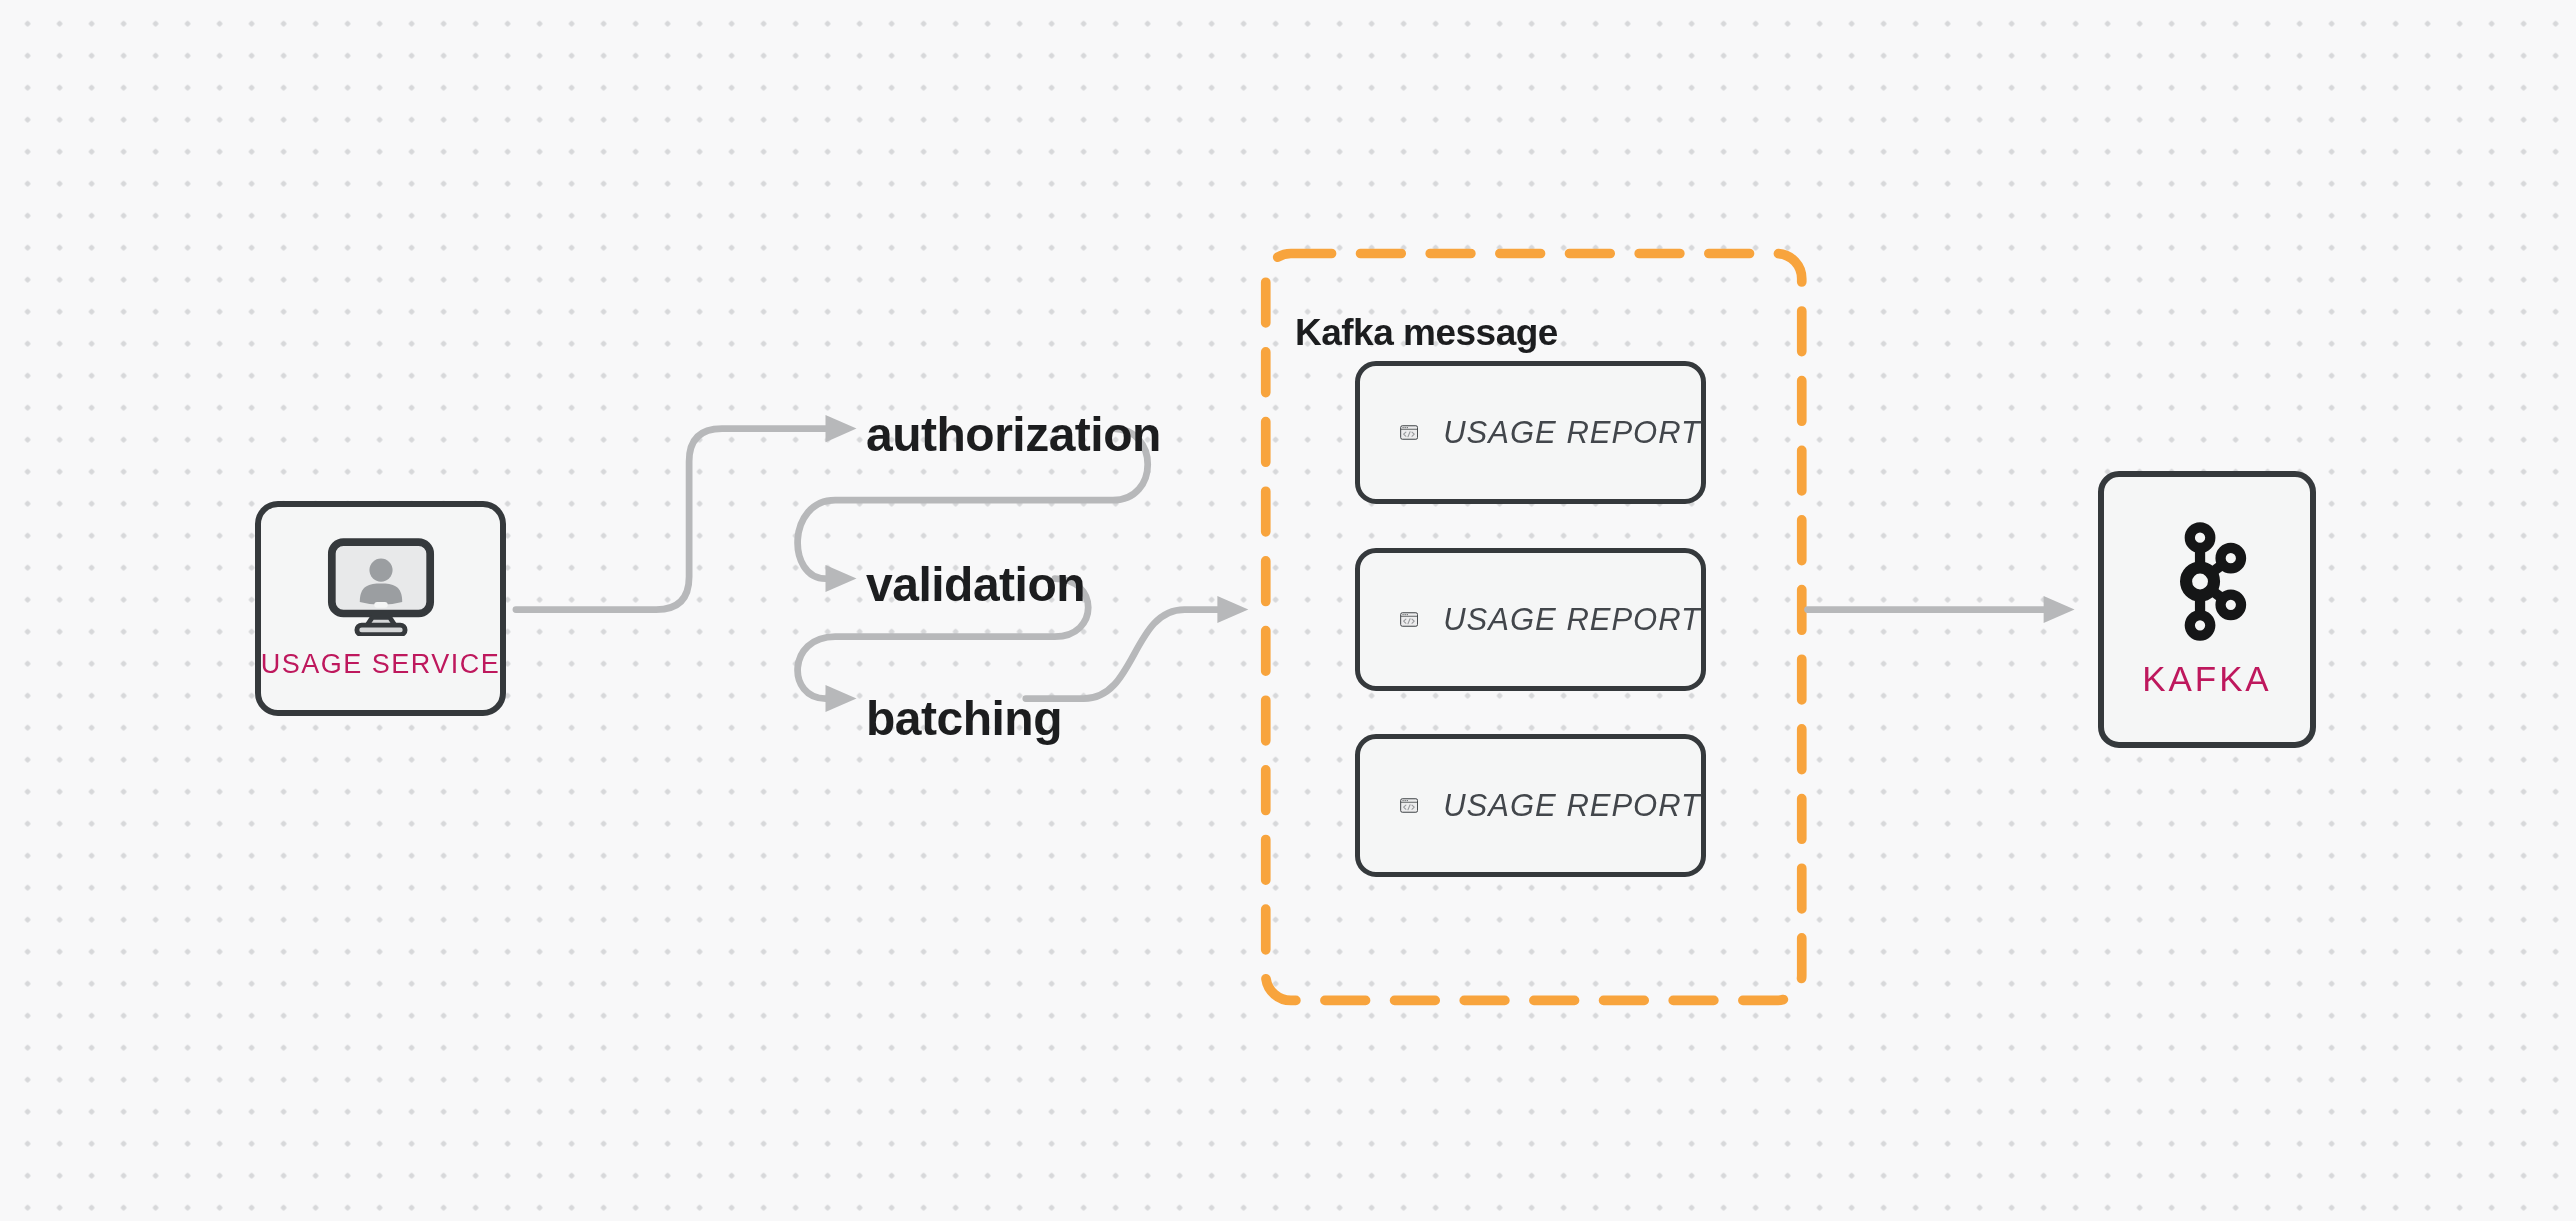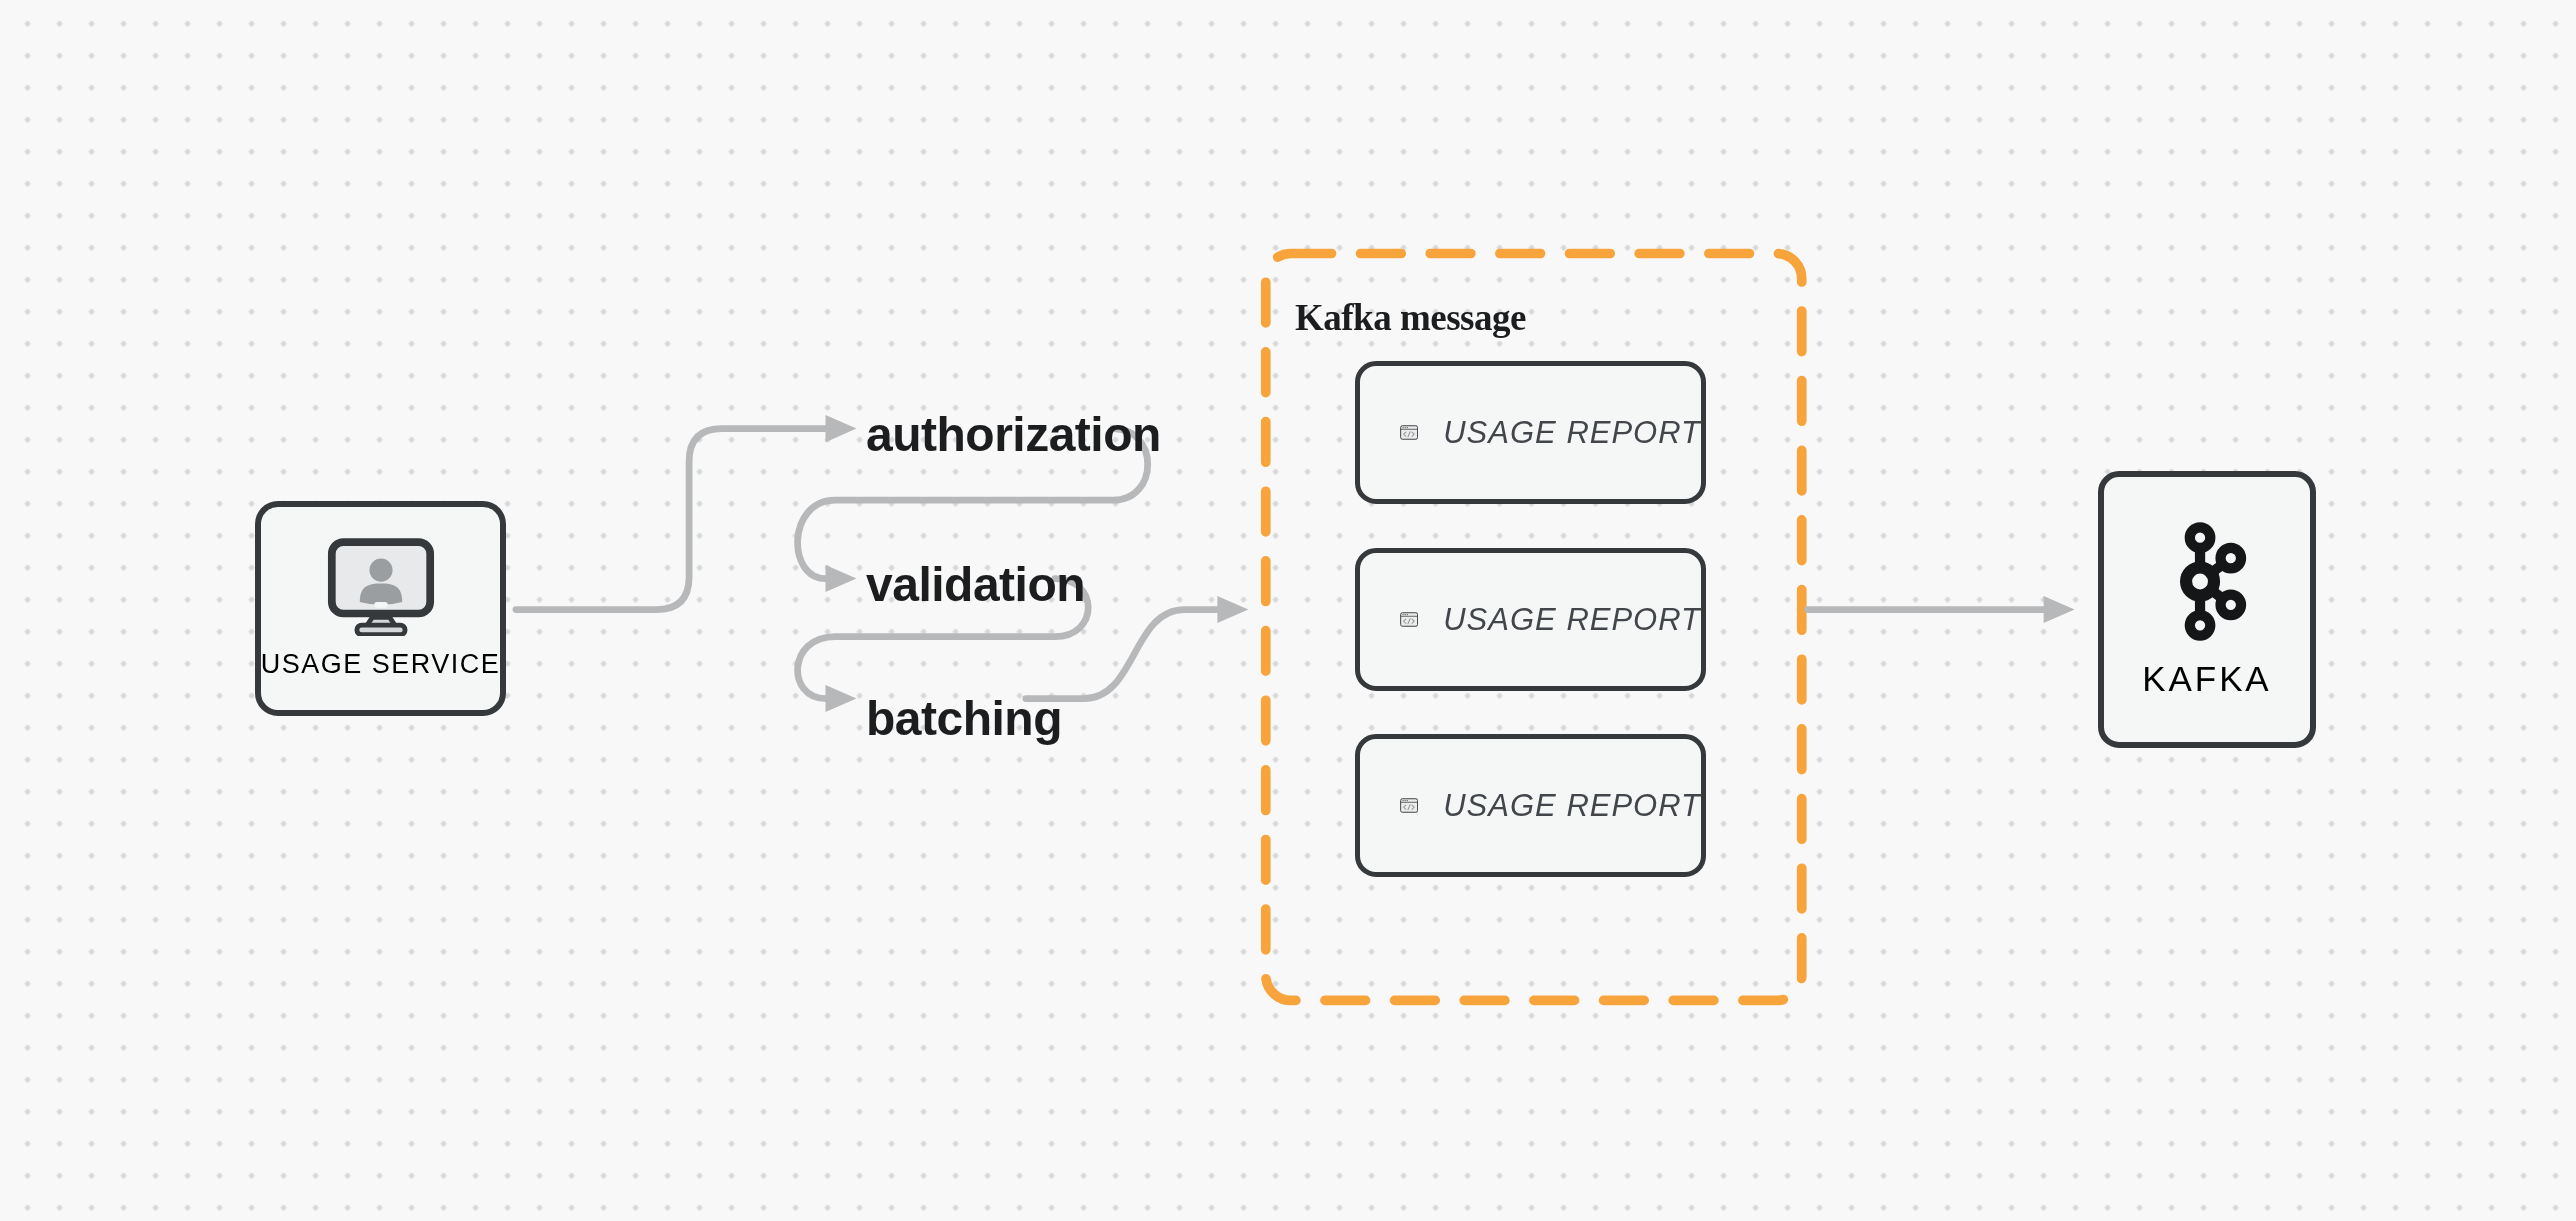--- a/index.html
+++ b/index.html
@@ -20,21 +20,21 @@
 
   .node{
     position:absolute;
     background:#f5f6f6;
     border:6.8px solid #35393c;
     border-radius:23px;
     box-sizing:border-box;
     display:flex;flex-direction:column;align-items:center;justify-content:center;
   }
   .node-label{
-    color:#000000;
+    color:#be185d;
     white-space:nowrap;
   }
   #usage-service-node{left:255px;top:501px;width:251px;height:215px;}
   #usage-service-node .node-label{font-size:27px;letter-spacing:1.5px;margin-top:13.5px;}
   #kafka-node{left:2098px;top:471px;width:218px;height:277px;border-radius:21px;}
   #kafka-node .node-label{font-size:35px;letter-spacing:2.9px;margin-top:15.5px;}
 
   .step-label{
     position:absolute;
     left:866px;
@@ -43,27 +43,26 @@
     letter-spacing:-0.5px;
     color:#1c1d1f;
     white-space:nowrap;
   }
   #step-authorization{top:407px;}
   #step-validation{top:557px;text-align:right;}
   #step-batching{top:691px;}
 
   .group-title{
     position:absolute;
-    left:1295px;top:296px;
+    left:1295px;top:312px;
     font-size:37px;
     font-weight:600;
     letter-spacing:-0.5px;
     color:#1c1d1f;
     white-space:nowrap;
-    font-family:Liberation Serif, serif;
   }
 
   .card{
     position:absolute;
     left:1355px;
     width:351px;height:143px;
     background:#f5f6f6;
     border:5.8px solid #35393c;
     border-radius:21px;
     box-sizing:border-box;

